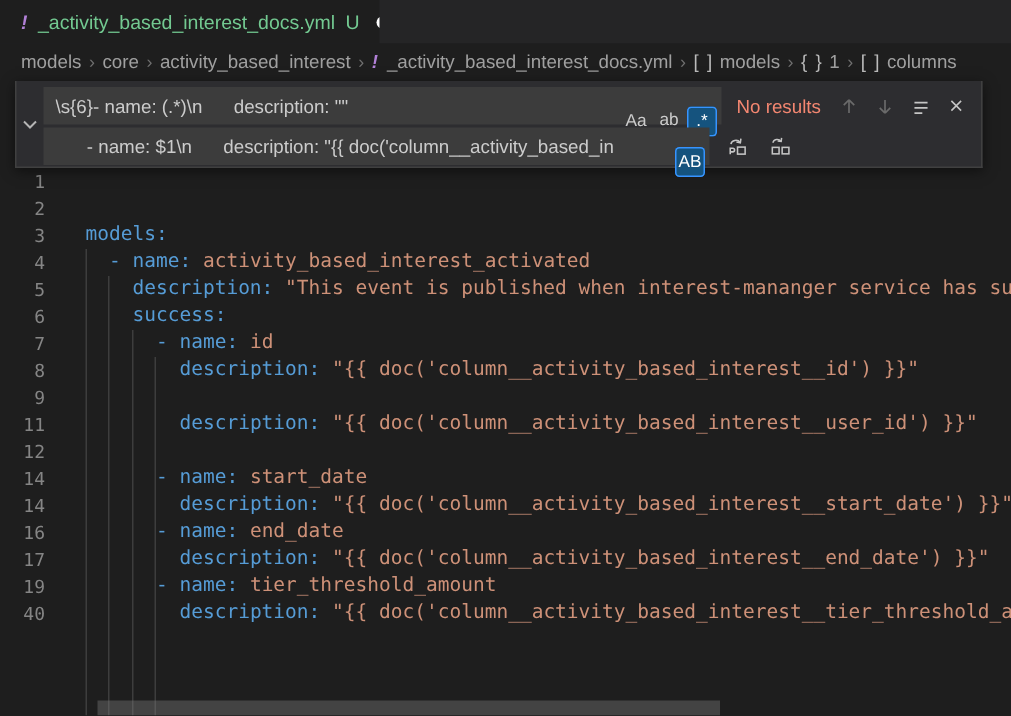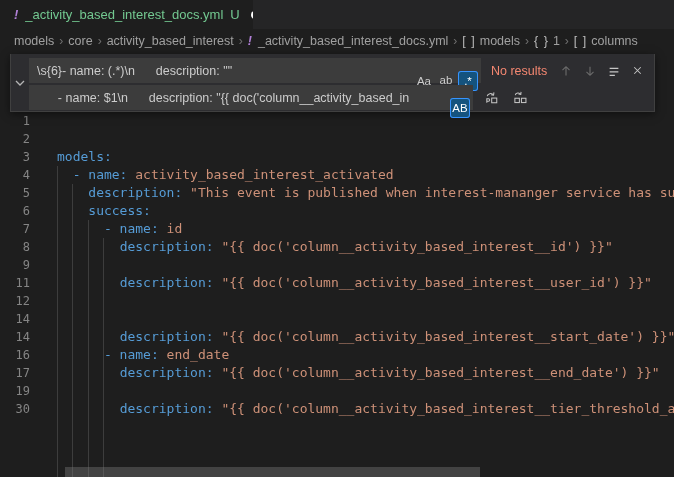--- a/index.html
+++ b/index.html
@@ -175,38 +175,40 @@
     <div class="code-row">
       <span class="ln">11</span>
       <span class="code-text"><span class="tok-plain">        </span><span class="tok-key">description:</span><span class="tok-plain"> </span><span class="tok-str">"{{ doc('column__activity_based_interest__user_id') }}"</span></span>
     </div>
     <div class="code-row">
       <span class="ln">12</span>
       <span class="code-text"></span>
     </div>
     <div class="code-row">
       <span class="ln">14</span>
+      <span class="code-text"><span class="tok-plain">      </span><span class="tok-key">- name:</span><span class="tok-plain"> </span><span class="tok-val">start_date</span></span>
     </div>
     <div class="code-row">
       <span class="ln">14</span>
       <span class="code-text"><span class="tok-plain">        </span><span class="tok-key">description:</span><span class="tok-plain"> </span><span class="tok-str">"{{ doc('column__activity_based_interest__start_date') }}"</span></span>
     </div>
     <div class="code-row">
       <span class="ln">16</span>
       <span class="code-text"><span class="tok-plain">      </span><span class="tok-key">- name:</span><span class="tok-plain"> </span><span class="tok-val">end_date</span></span>
     </div>
     <div class="code-row">
       <span class="ln">17</span>
       <span class="code-text"><span class="tok-plain">        </span><span class="tok-key">description:</span><span class="tok-plain"> </span><span class="tok-str">"{{ doc('column__activity_based_interest__end_date') }}"</span></span>
     </div>
     <div class="code-row">
       <span class="ln">19</span>
-    </div>
-    <div class="code-row">
-      <span class="ln">30</span>
+      <span class="code-text"><span class="tok-plain">      </span><span class="tok-key">- name:</span><span class="tok-plain"> </span><span class="tok-val">tier_threshold_amount</span></span>
+    </div>
+    <div class="code-row">
+      <span class="ln">40</span>
       <span class="code-text"><span class="tok-plain">        </span><span class="tok-key">description:</span><span class="tok-plain"> </span><span class="tok-str">"{{ doc('column__activity_based_interest__tier_threshold_amount</span></span>
     </div>
   </div>
 
 <div class="hscroll"></div>
 
 <div class="find-widget">
   <div class="toggle-replace">
     <svg width="12" height="12" viewBox="0 0 12 12">
       <path d="M2 4 L6 8 L10 4" stroke="currentColor" stroke-width="1.3" fill="none"></path>

